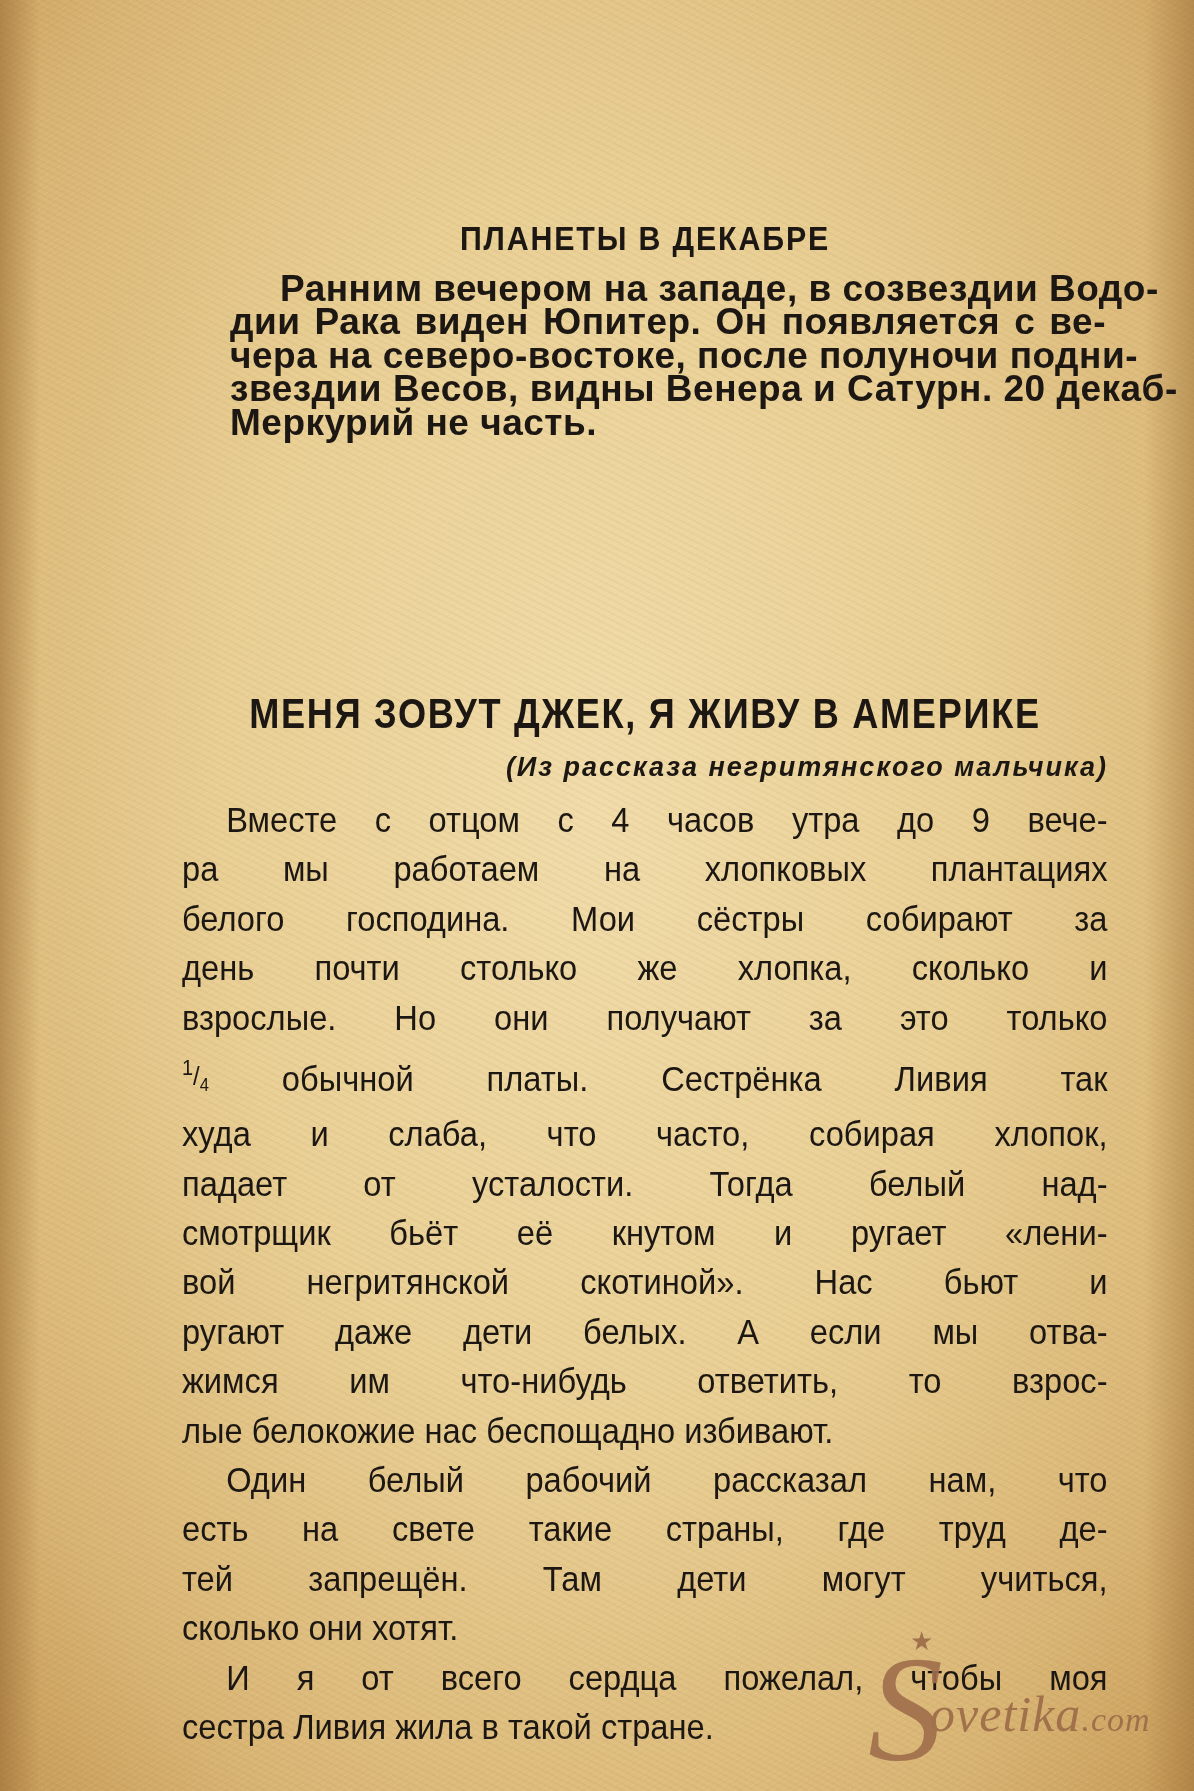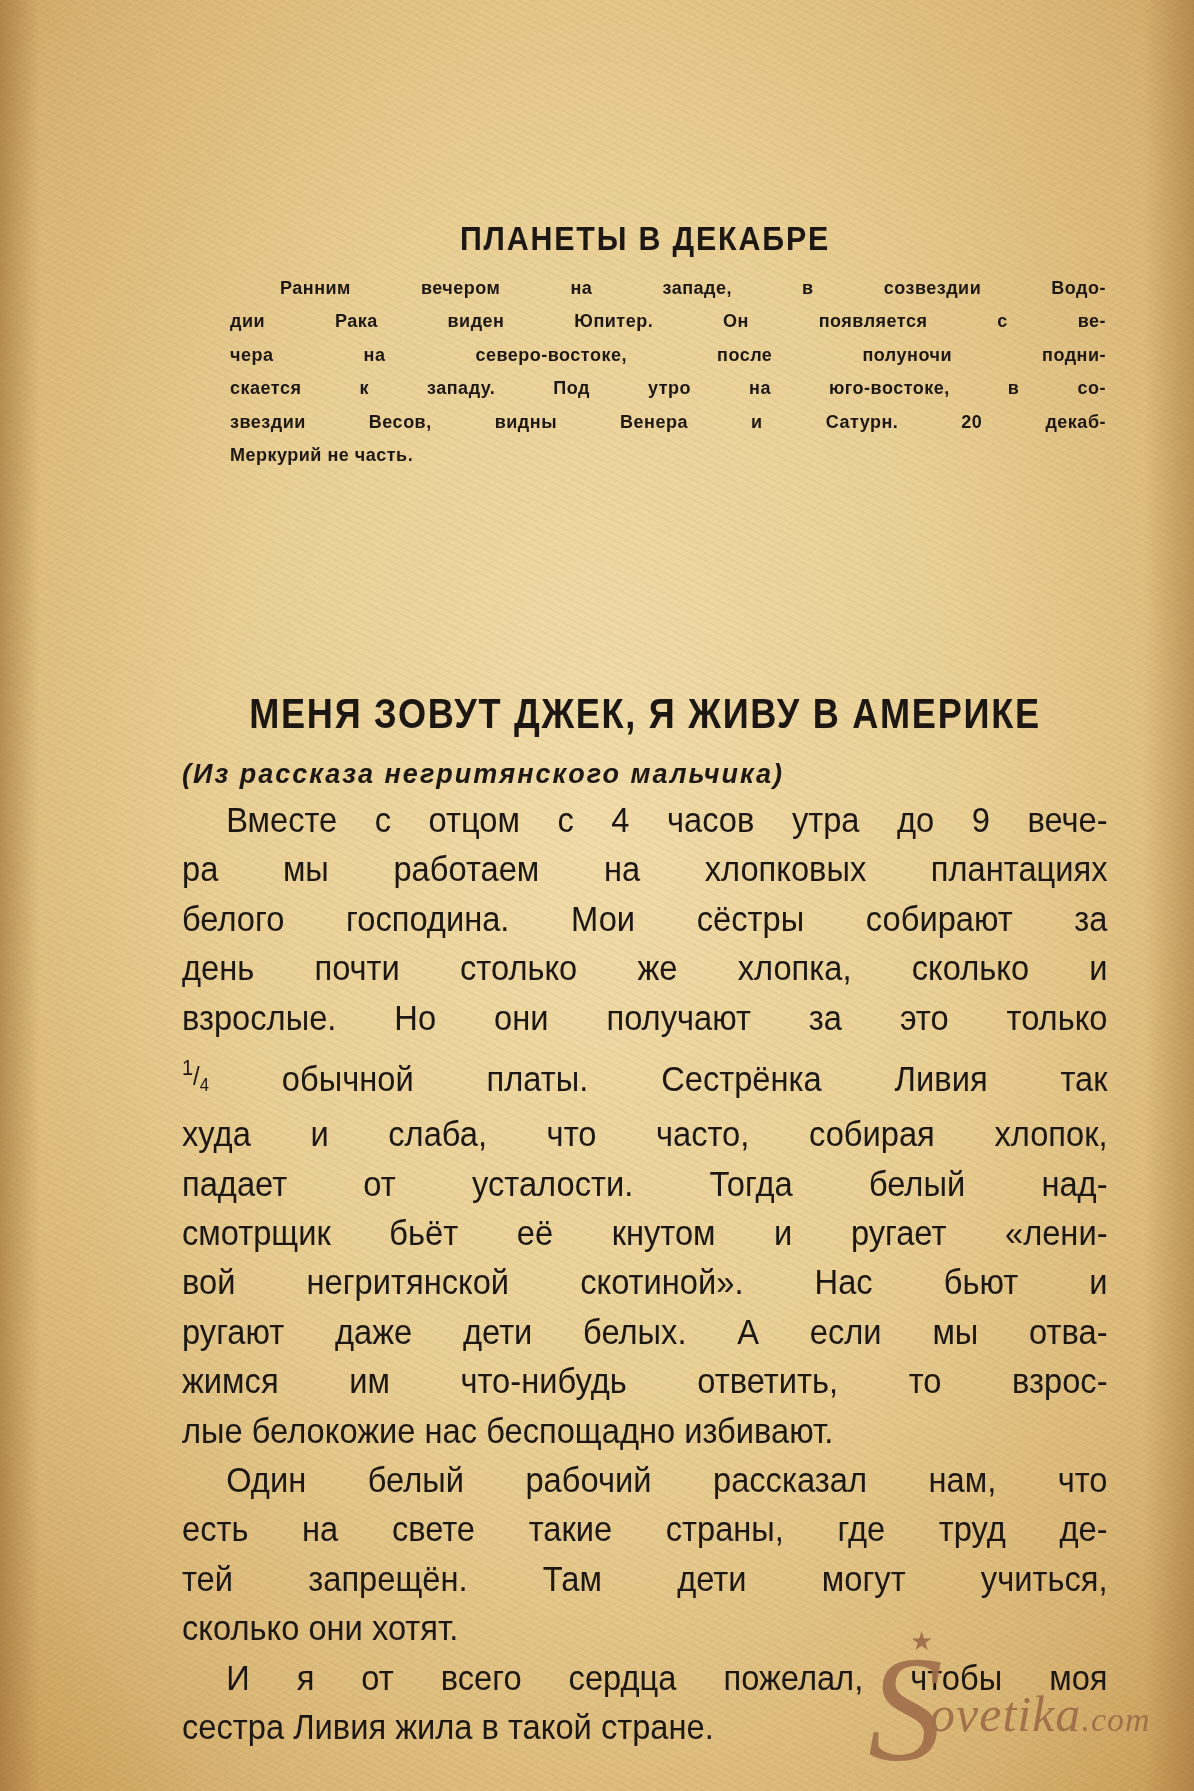--- a/index.html
+++ b/index.html
@@ -31,37 +31,37 @@
   }
   .s1-title {
     position: absolute; top: 220px; left: 0; width: 926px; text-align: center;
     font-family: "Liberation Sans", "DejaVu Sans", sans-serif;
     font-weight: bold; font-size: 33px; letter-spacing: 2px;
     transform: scaleX(0.92);
   }
   .s1-body {
     position: absolute; top: 272px; left: 48px; width: 876px;
     font-family: "Liberation Sans", "DejaVu Sans", sans-serif;
-    font-weight: bold; font-size: 18px; line-height: 33.4px;
+    font-weight: bold; font-size: 37px; line-height: 33.4px;
     letter-spacing: 0.5px;
   }
   .s1-body .line { display: block; white-space: nowrap; text-align: justify; text-align-last: justify; }
   .s1-body .line.last { text-align-last: left; }
   .s1-body .first { padding-left: 50px; }
 
   .s2-title {
     position: absolute; top: 690px; left: 0; width: 926px; text-align: center;
     font-family: "Liberation Sans", "DejaVu Sans", sans-serif;
     font-weight: bold; font-size: 42px; letter-spacing: 2px;
     transform: scaleX(0.86);
   }
   .s2-subtitle {
-    position: absolute; top: 752px; left: 0; width: 926px; text-align: left;
+    position: absolute; top: 752px; left: 0; width: 926px; text-align: right;
     font-family: "Liberation Sans", "DejaVu Sans", sans-serif;
-    font-style: italic; font-weight: bold; font-size: 27px; letter-spacing: 2px; margin-top: 7px;
+    font-style: italic; font-weight: bold; font-size: 27px; letter-spacing: 2px;
   }
   .s2-body {
     position: absolute; top: 796px; left: 0; width: 926px;
     font-family: "Liberation Sans", "DejaVu Sans", sans-serif;
     font-size: 35.5px; line-height: 49.4px;
     transform-origin: left top; transform: scaleX(0.92);
     width: 1006px;
   }
   .s2-body .line { display: block; white-space: nowrap; text-align: justify; text-align-last: justify; }
   .s2-body .line.last { text-align-last: left; }
@@ -96,21 +96,20 @@
 <div class="edge-right"></div>
 
 <div class="column">
 
   <div class="s1-title">ПЛАНЕТЫ В ДЕКАБРЕ</div>
 
   <div class="s1-body">
     <span class="line first">Ранним вечером на западе, в созвездии Водо-</span>
     <span class="line">дии Рака виден Юпитер. Он появляется с ве-</span>
     <span class="line">чера на северо-востоке, после полуночи подни-</span>
-    <span class="line">скается к западу. Под утро на юго-востоке, в со-</span>
     <span class="line">звездии Весов, видны Венера и Сатурн. 20 декаб-</span>
     <span class="line last">Меркурий не часть.</span>
   </div>
 
   <div class="s2-title">МЕНЯ ЗОВУТ ДЖЕК, Я ЖИВУ В АМЕРИКЕ</div>
   <div class="s2-subtitle">(Из рассказа негритянского мальчика)</div>
 
   <div class="s2-body">
     <span class="line indent">Вместе с отцом с 4 часов утра до 9 вече-</span>
     <span class="line">ра мы работаем на хлопковых плантациях</span>

